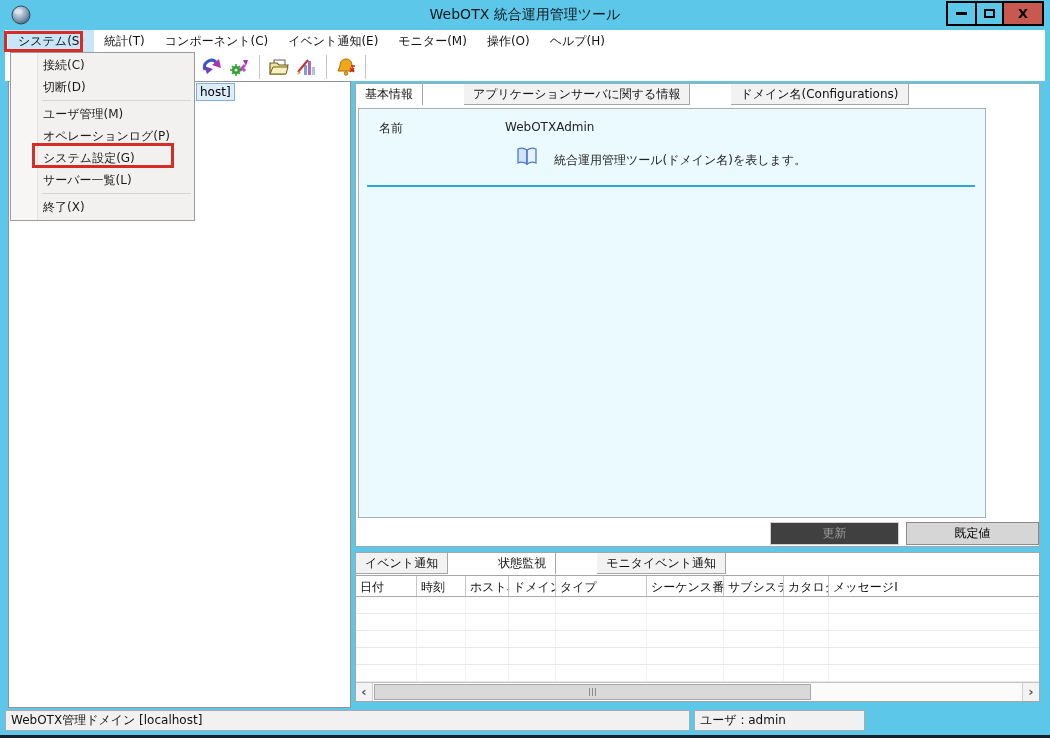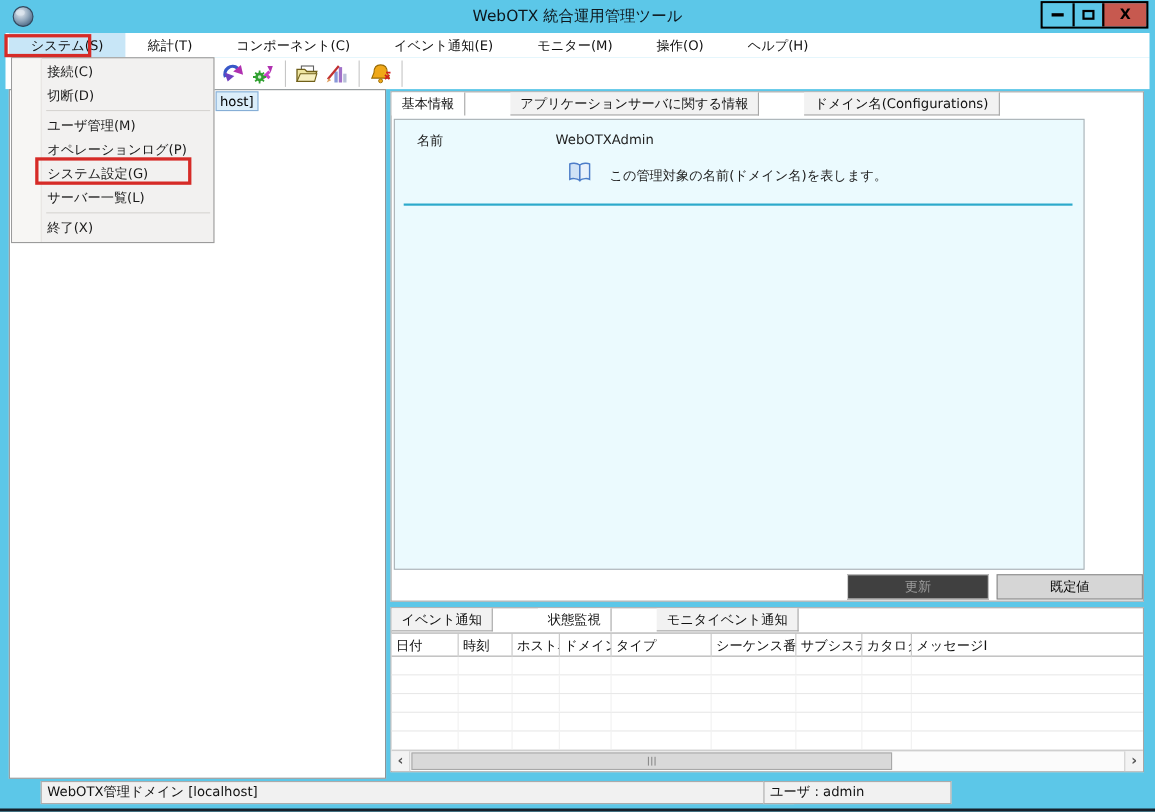--- a/index.html
+++ b/index.html
@@ -13,21 +13,21 @@
   .win-controls { position:absolute; right:6px; top:1px; display:flex; border:2px solid #000; height:25px; }
   .win-btn { display:flex; align-items:center; justify-content:center; background:#5CC7E8; }
   .win-btn + .win-btn { border-left:2px solid #000; }
   .wb-min { width:27px; } .wb-max { width:27px; }
   .wb-close { width:40px; background:#C7594F; font-weight:bold; font-size:13px; color:#000; }
   .glyph-min { width:11px; height:3px; background:#000; }
   .glyph-max { width:11px; height:9px; border:2px solid #000; }
 
   
   .menubar { position:absolute; top:30px; left:5px; right:5px; height:22px; background:#fff; display:flex; padding-left:3px; }
-  .menubar-item { font-size:12px; line-height:22px; padding:0 20px; color:#111; white-space:nowrap; }
+  .menubar-item { font-size:12px; line-height:22px; padding:0 10px; color:#111; white-space:nowrap; }
   .menubar-item.active { background:#C8E6F7; }
 
   
   .toolbar { position:absolute; top:52px; left:5px; right:5px; height:29px; background:#fff; display:flex; align-items:center; padding-left:193px; }
   .tool-icon { width:24px; height:24px; display:flex; align-items:center; justify-content:center; margin:0 2px; }
   .tool-sep { width:1px; height:24px; background:#C6C6C6; margin:0 5px; }
 
   
   .tree-panel { position:absolute; left:8px; top:81px; width:343px; height:627px; background:#fff; border:1px solid #8F9497; z-index:5; }
   .tree-node { position:absolute; left:187px; top:1px; height:18px; line-height:16px; padding:0 3px; font-size:12px; color:#000; background:#DCEEFA; border:1px solid #86AED6; white-space:nowrap; }
@@ -68,21 +68,21 @@
   .c0{width:61px}.c1{width:49px}.c2{width:43px}.c3{width:47px}.c4{width:91px}.c5{width:77px}.c6{width:60px}.c7{width:45px}.c8{flex:1;border-right:none}
   .hscroll { position:absolute; left:0; right:0; bottom:0; height:19px; background:#FBFBFB; border-top:1px solid #C4C4C4; }
   .scroll-arrow { position:absolute; top:0; bottom:0; width:17px; background:#F3F3F3; color:#555; font-size:13px; font-weight:bold; text-align:center; line-height:17px; }
   .sa-left { left:0; border-right:1px solid #D0D0D0; }
   .sa-right { right:0; border-left:1px solid #D0D0D0; }
   .scroll-thumb { position:absolute; left:18px; top:1px; height:16px; width:437px; background:#D9D9D9; border:1px solid #A8A8A8; display:flex; align-items:center; justify-content:center; }
   .grip { width:1px; height:8px; background:#8C8C8C; margin:0 1px; }
 
   
   .status-box { position:absolute; top:710px; height:21px; background:#F1F1F1; border:1px solid #ABABAB; font-size:12px; line-height:19px; padding-left:5px; color:#111; white-space:nowrap; overflow:hidden; }
-  .sb-left { left:5px; width:685px;margin-left:32px; }
+  .sb-left { left:5px; width:685px; }
   .sb-user { left:694px; width:171px; }
   .sb-domain { left:869px; width:176px; }
   .bottom-edge { position:absolute; left:0; right:0; bottom:0; height:3px; background:#15202B; }
 </style>
 </head>
 <body>
 
 <div class="window">
 
   <div class="titlebar">
@@ -193,21 +193,21 @@
       <div class="tab">ドメイン名(Configurations)</div>
     </div>
     <div class="prop-panel">
       <div class="prop-name">名前</div>
       <div class="prop-value">WebOTXAdmin</div>
       <svg class="book-icon" viewBox="0 0 24 22">
         <path d="M12 4 C9 2 5 2 3 3 L3 17 C5 16 9 16 12 18 Z" fill="#CFE2F6" stroke="#4C7CC8" stroke-width="1.3"></path>
         <path d="M12 4 C15 2 19 2 21 3 L21 17 C19 16 15 16 12 18 Z" fill="#E8F1FB" stroke="#4C7CC8" stroke-width="1.3"></path>
         <path d="M12 4 V18" stroke="#4C7CC8" stroke-width="1"></path>
       </svg>
-      <div class="prop-desc">この管理対象の名前(ドメイン名)を表します。</div>
+      <div class="prop-desc">統合運用管理ツール(ドメイン名)を表します。</div>
       <div class="teal-line"></div>
     </div>
     <div class="btn btn-update">更新</div>
     <div class="btn btn-default">既定値</div>
   </div>
 
   <div class="bottom-panel">
     <div class="tab-row">
       <div class="tab">イベント通知</div>
       <div class="tab selected">状態監視</div>

